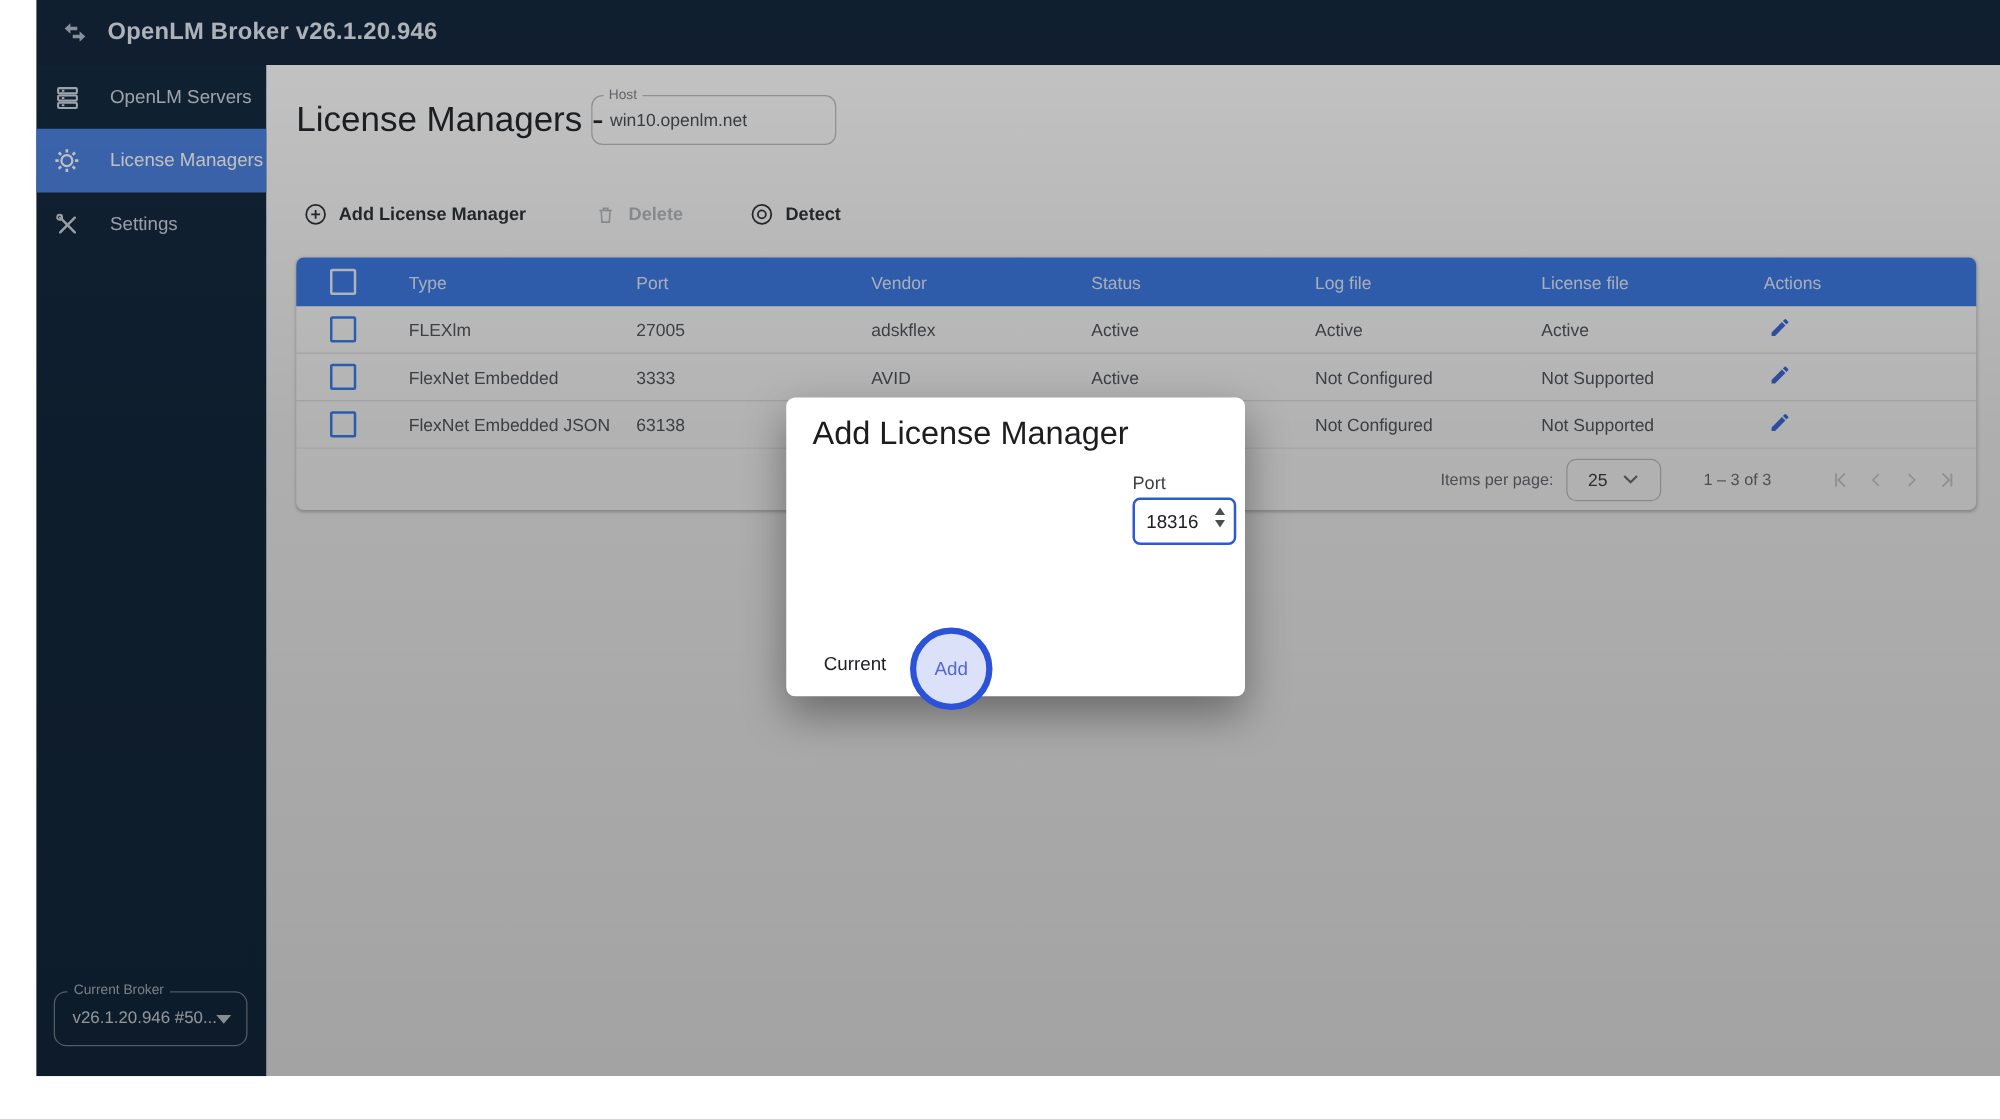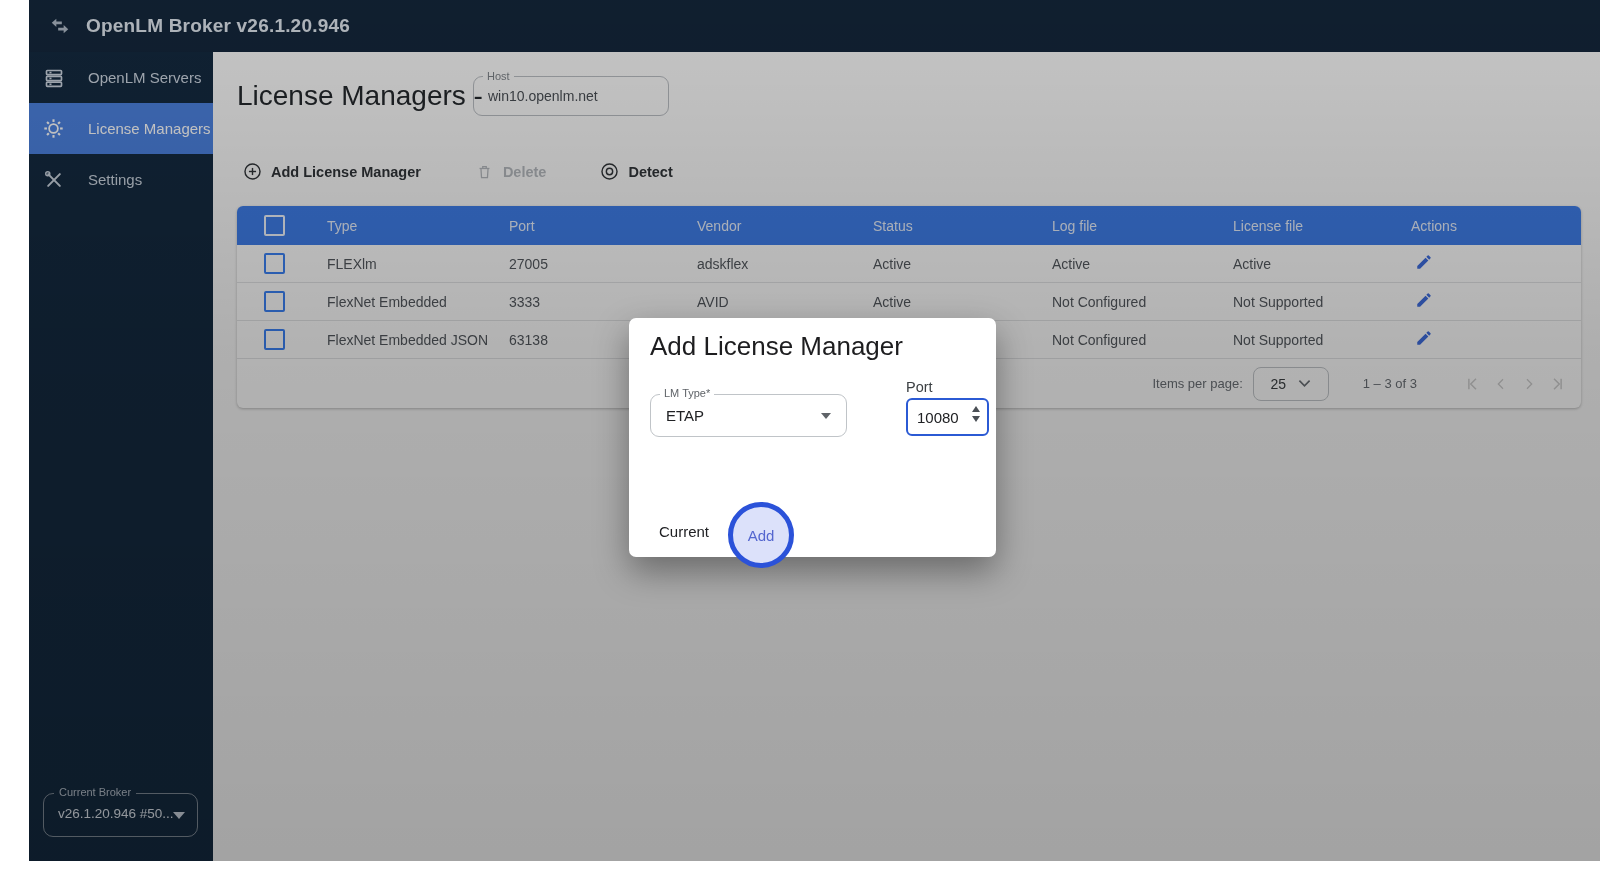--- a/index.html
+++ b/index.html
@@ -270,29 +270,24 @@
         </span>
       </div>
     </div>
   </div>
 
   <div class="backdrop"></div>
 
   <div class="dialog">
     <div class="dlg-title">Add License Manager</div>
 
-    <div class="lm-field">
-      <span class="legend">LM Type*</span>
-      <span class="val">ETAP</span>
-      <span class="caret"></span>
-    </div>
 
     <div class="port-label">Port</div>
     <div class="port-input">
-      <span class="val">10080</span>
+      <span class="val">18316</span>
       <span class="spinners">
         <span class="sp-up"></span>
         <span class="sp-dn"></span>
       </span>
     </div>
 
     <div class="cancel-btn">Current</div>
     <div class="add-btn">
       <span>Add</span>
     </div>

